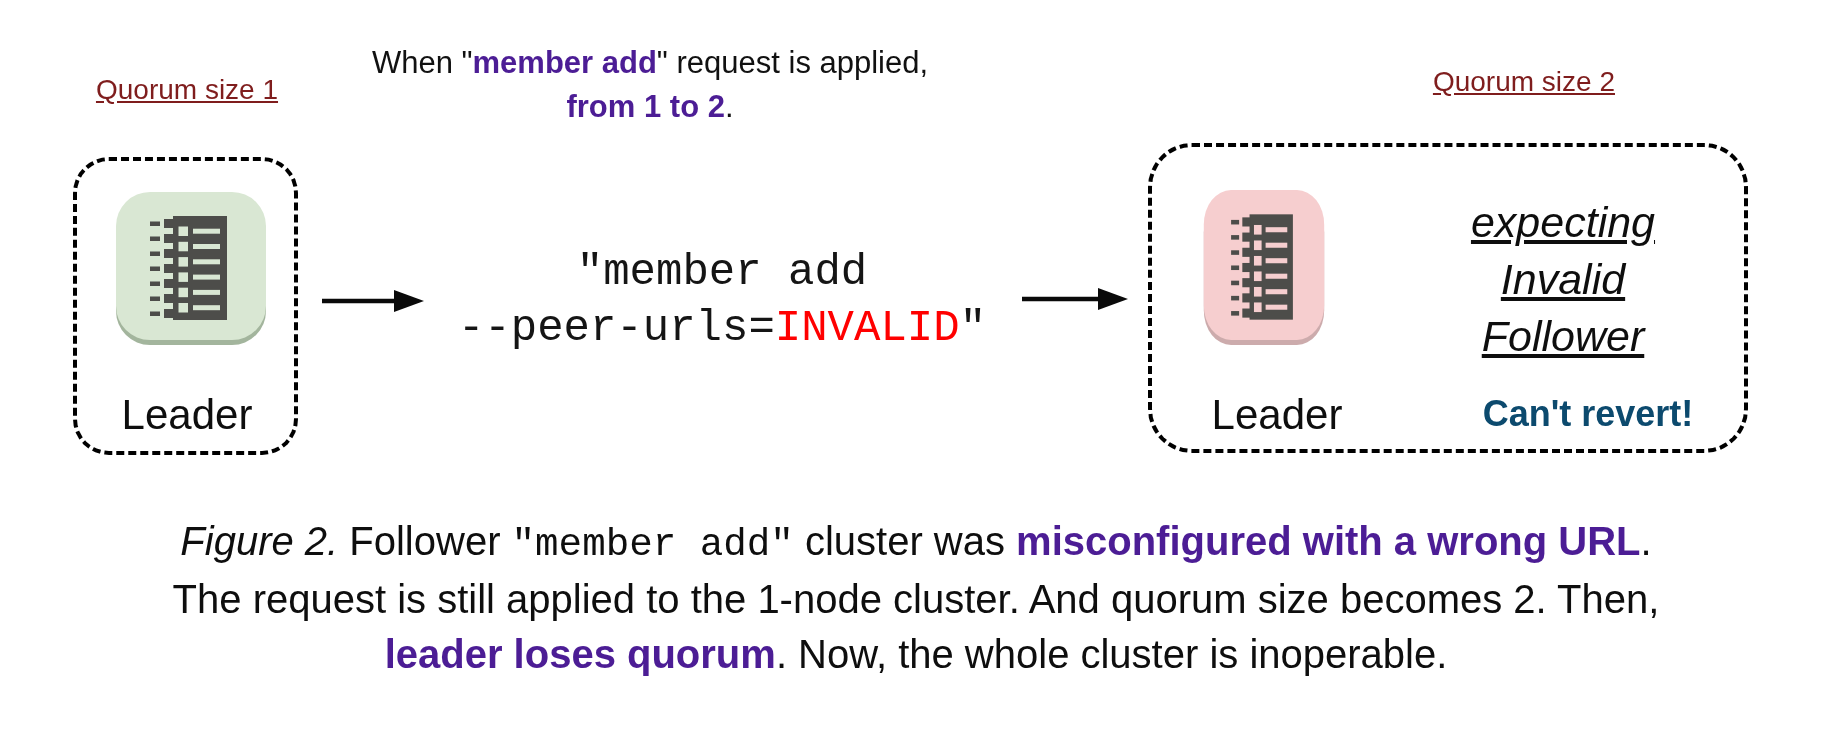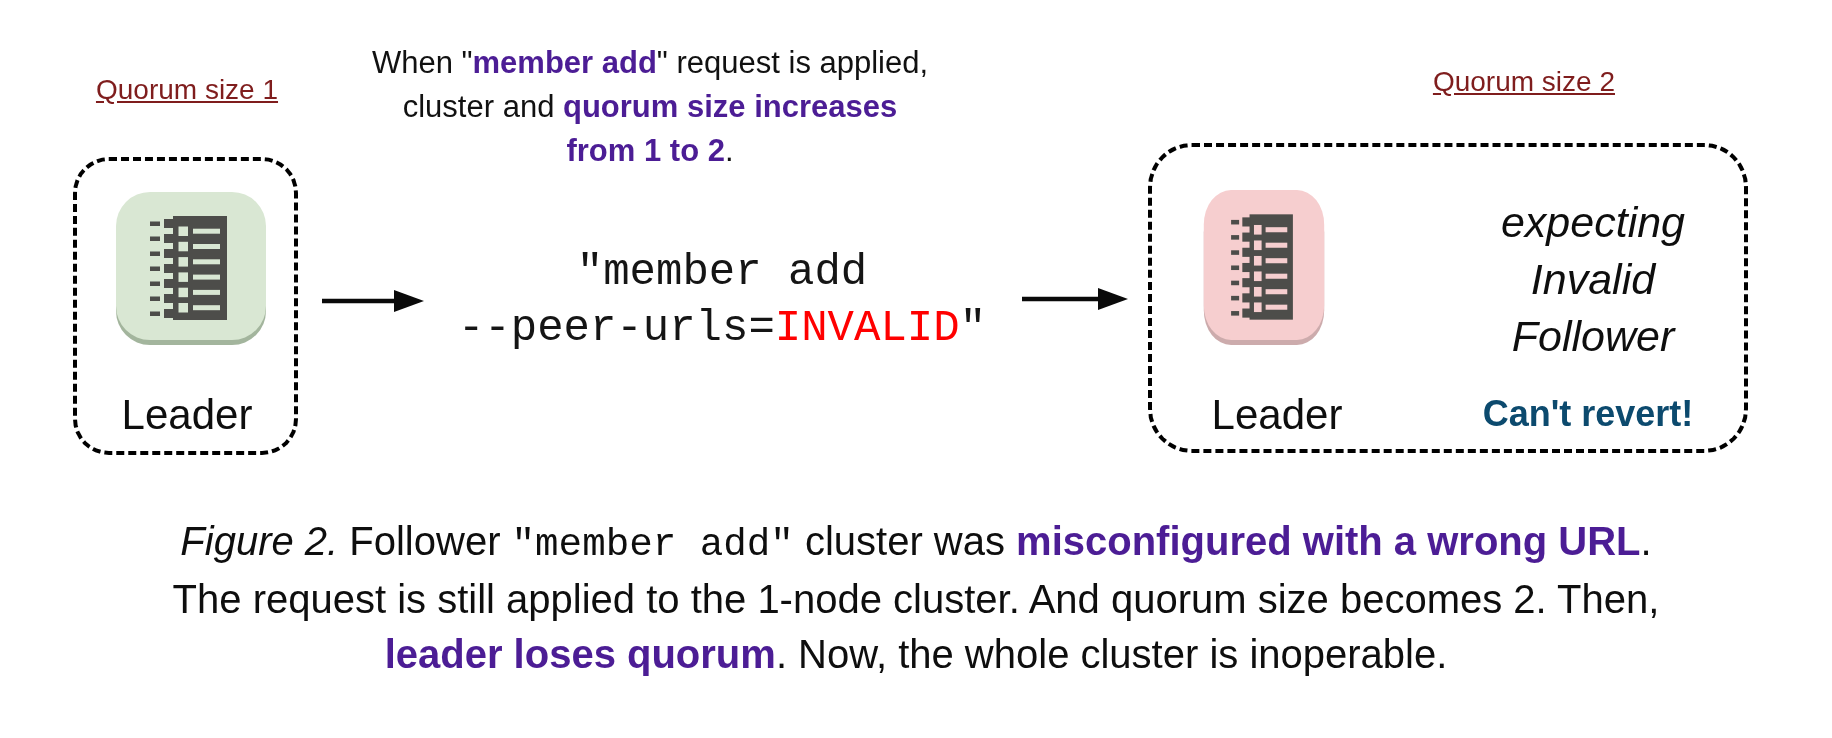--- a/index.html
+++ b/index.html
@@ -70,21 +70,20 @@
         <rect x="78" y="99.9" width="27" height="5"></rect>
       <rect x="63.5" y="113" width="9.5" height="9.5"></rect>
         <rect x="78" y="115.2" width="27" height="5"></rect>
     </g>
   </svg>
 
   <div class="abs node-label center nowrap" style="left:87px; top:370px; width:200px;">Leader</div>
 
   <div class="abs annotation center" style="left:350px; top:41px; width:600px;">
     <div class="nowrap"><span>When "</span><span class="red-dark">member add</span><span>" request is applied,</span></div>
-    <div class="nowrap"><span>cluster and </span><span class="red-dark">quorum size increases</span></div>
     <div class="nowrap"><span class="red-dark">from 1 to 2</span><span>.</span></div>
   </div>
 
   <svg class="abs" style="left:322px; top:288px;" width="102" height="26" viewBox="0 0 102 26">
     <line x1="0" y1="13" x2="74" y2="13" stroke="#0a0a0a" stroke-width="4.5"></line>
     <polygon points="72,2 102,13 72,24" fill="#0a0a0a"></polygon>
   </svg>
 
   <div class="abs command center" style="left:422px; top:244px; width:600px;">
     <div class="nowrap">"member add</div>
@@ -131,21 +130,21 @@
         <rect x="78" y="84.6" width="27" height="5"></rect>
       <rect x="63.5" y="97.7" width="9.5" height="9.5"></rect>
         <rect x="78" y="99.9" width="27" height="5"></rect>
       <rect x="63.5" y="113" width="9.5" height="9.5"></rect>
         <rect x="78" y="115.2" width="27" height="5"></rect>
     </g>
   </svg>
 
   <div class="abs node-label center nowrap" style="left:1177px; top:370px; width:200px;">Leader</div>
 
-  <div class="abs expecting center" style="left:1443px; top:194px; width:300px;">
+  <div class="abs expecting center" style="left:1413px; top:194px; width:300px;text-decoration:underline;">
     <div class="nowrap">expecting</div>
     <div class="nowrap">Invalid</div>
     <div class="nowrap">Follower</div>
   </div>
 
   <div class="abs warning center nowrap" style="left:1418px; top:393px; width:340px;">Can't revert!</div>
 
   <div class="abs caption center" style="left:36px; top:514px; width:1760px;">
     <div class="nowrap"><span class="fig">Figure 2.</span><span> Follower </span><span class="mono">"member add"</span><span> cluster was </span><span class="red-dark">misconfigured with a wrong URL</span><span>.</span></div>
     <div class="nowrap">The request is still applied to the 1-node cluster. And quorum size becomes 2. Then,</div>

